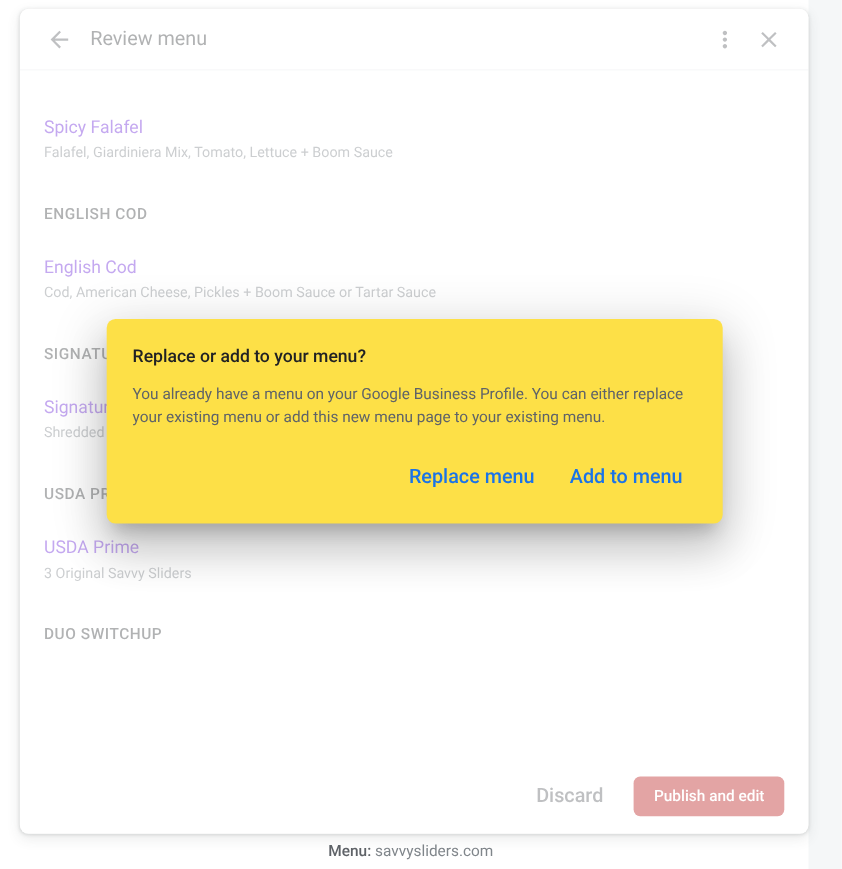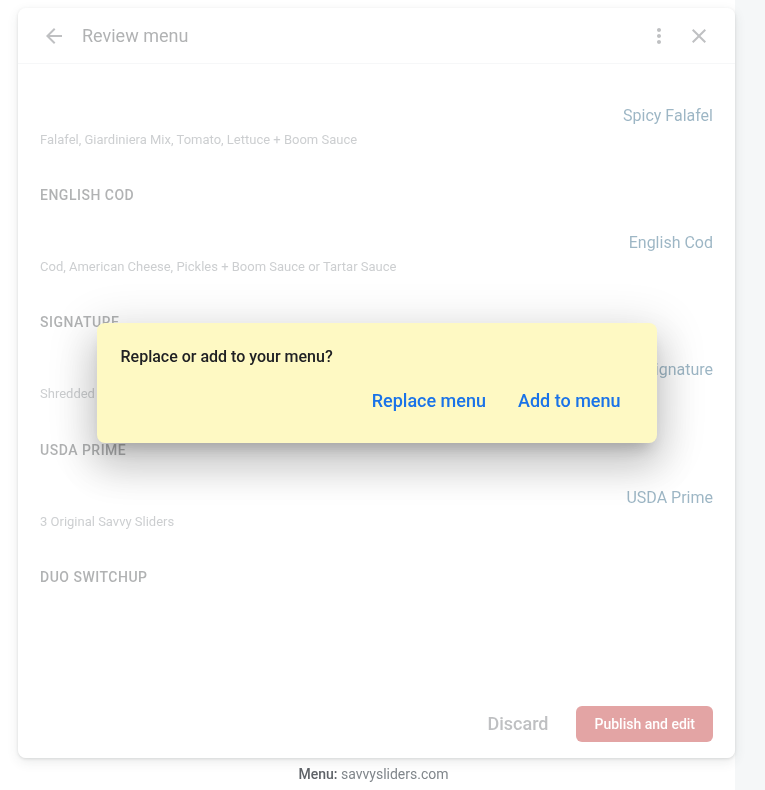--- a/index.html
+++ b/index.html
@@ -89,23 +89,22 @@
     }
     .panel-body::-webkit-scrollbar-thumb {
       background: #dadce0;
       border-radius: 4px;
     }
     .menu-item {
       padding: 22px 0 6px 0;
     }
     .item-name {
       font-size: 16px;
-      color: #0c4a6e;
+      color: #6d28d9;
       margin-bottom: 6px;
-      text-align: right;
     }
     .item-desc {
       font-size: 13px;
       color: #80868b;
       line-height: 1.4;
     }
     .section-header {
       font-size: 14px;
       font-weight: 500;
       color: #3c4043;
@@ -146,21 +145,21 @@
     .overlay-scrim {
       position: absolute;
       inset: 0;
       background: rgba(255,255,255,0.6);
       display: flex;
       align-items: center;
       justify-content: center;
       z-index: 10;
     }
     .dialog {
-      background: #fef9c3;
+      background: #fde047;
       border-radius: 8px;
       width: 560px;
       padding: 24px;
       box-shadow: 0 11px 15px -7px rgba(0,0,0,0.2), 0 24px 38px 3px rgba(0,0,0,0.14), 0 9px 46px 8px rgba(0,0,0,0.12);
     }
     .dialog-title {
       font-size: 16px;
       font-weight: 500;
       color: #202124;
       margin-bottom: 16px;
@@ -251,20 +250,21 @@
   </div>
 
   <div class="panel-footer">
     <button class="btn-flat muted">Discard</button>
     <button class="btn-primary">Publish and edit</button>
   </div>
 
   <div class="overlay-scrim">
     <div class="dialog">
       <div class="dialog-title">Replace or add to your menu?</div>
+      <div class="dialog-body">You already have a menu on your Google Business Profile. You can either replace your existing menu or add this new menu page to your existing menu.</div>
       <div class="dialog-actions">
         <button class="btn-flat">Replace menu</button>
         <button class="btn-flat">Add to menu</button>
       </div>
     </div>
   </div>
 
 </div>
 
 </body></html>

